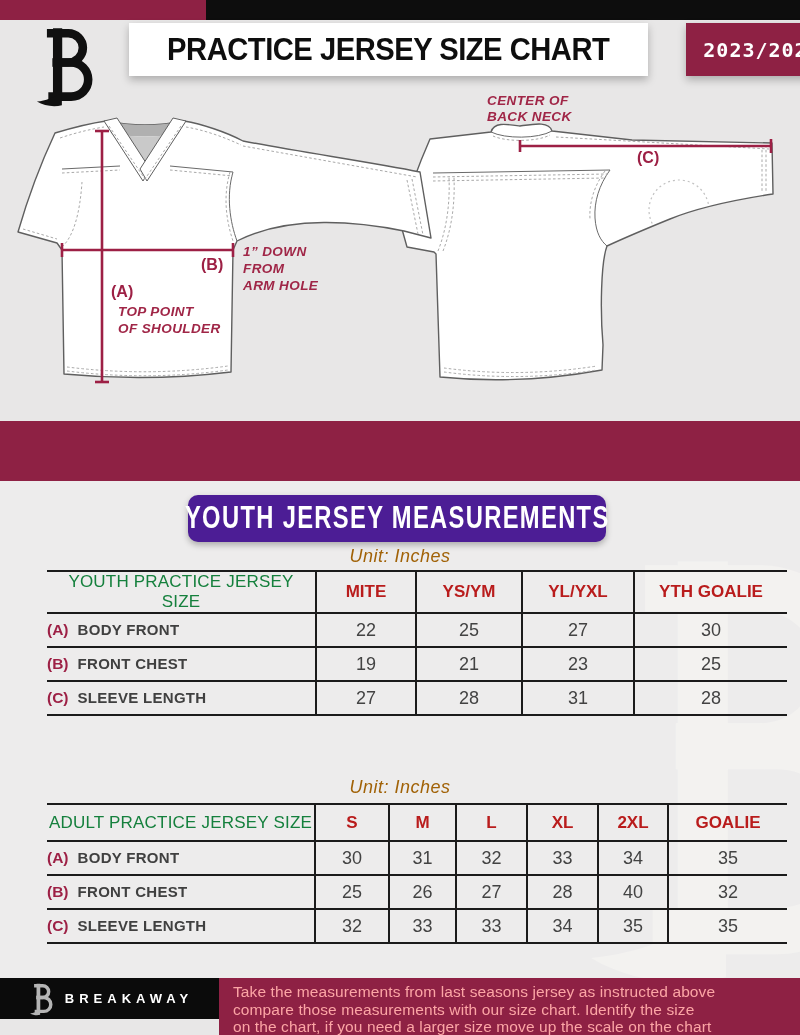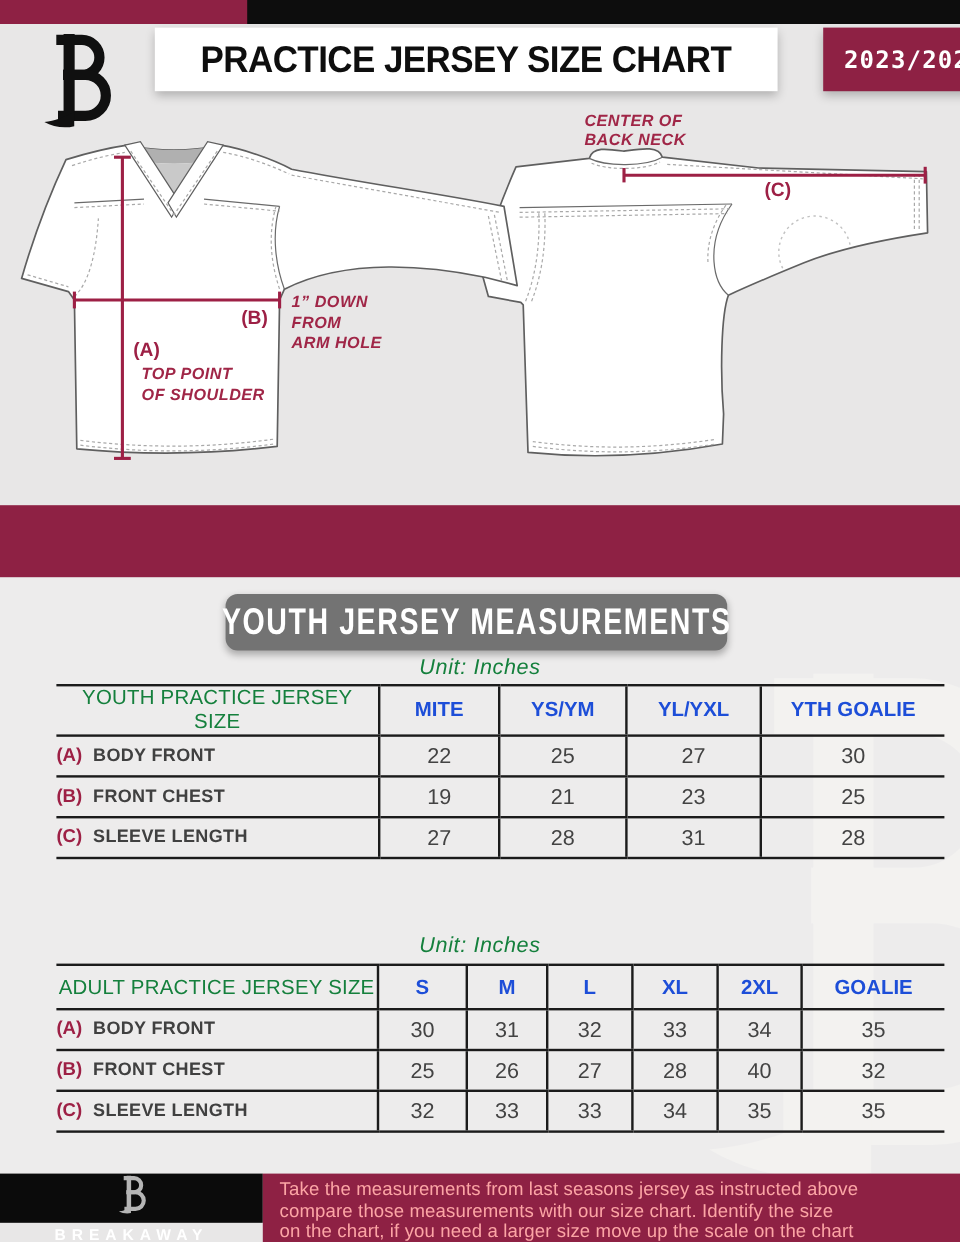--- a/index.html
+++ b/index.html
@@ -26,44 +26,44 @@
   .seam{stroke:#6a6a6a;stroke-width:1;fill:none;}
   .stitch{stroke:#a9a9a9;stroke-width:1;fill:none;stroke-dasharray:2.6 2.2;}
   .dotcircle{stroke:#c2c2c2;fill:none;stroke-width:1.2;stroke-dasharray:2 3;}
   .mline{stroke:#9d2045;stroke-width:2.6;fill:none;}
   .ann{fill:#a02647;font-style:italic;font-weight:600;font-size:13.5px;letter-spacing:.4px;}
   .pt{fill:#9d2045;font-weight:800;font-size:16px;}
   
   .notice{position:absolute;left:0;top:421px;width:800px;height:60px;background:#8e2144;color:#fff;
           text-align:center;font-size:17.5px;line-height:22px;padding-top:9px;box-sizing:border-box;letter-spacing:.3px;}
   
-  .sec-title{position:absolute;left:188px;width:418px;height:47px;background:#737373;border-radius:10px;
+  .sec-title{position:absolute;left:188px;width:418px;height:47px;background:#4c1d95;border-radius:10px;
              display:flex;align-items:center;justify-content:center;box-shadow:0 3px 6px rgba(0,0,0,.28);}
   .sec-title span{color:#fff;font-weight:700;font-size:27px;letter-spacing:1.5px;white-space:nowrap;
                   transform:scale(.88,1.15);}
   .sec-youth{top:495px;} .sec-adult{top:726px;}
   .unit{position:absolute;left:0;width:800px;text-align:center;font-style:italic;font-size:18px;
-        color:#15803d;letter-spacing:.5px;}
+        color:#a16207;letter-spacing:.5px;}
   .unit-youth{top:546px;} .unit-adult{top:777px;}
   
   .mtable{position:absolute;left:47px;width:740px;border-collapse:collapse;table-layout:fixed;background:transparent;}
   .t-youth{top:570px;} .t-adult{top:803px;}
   .mtable th,.mtable td{border-bottom:2px solid #1b1b1b;padding:0;}
   .mtable thead th{border-top:2px solid #1b1b1b;}
   .mtable th.sz,.mtable td.val{border-left:2px solid #1b1b1b;text-align:center;}
   .mtable thead tr{height:37px;} .mtable tbody tr{height:34px;}
   .lblh{font-weight:400;font-size:17px;color:#15803d;text-align:center;letter-spacing:.2px;}
-  .sz{font-size:17px;font-weight:700;color:#1d4ed8;border-radius:17px;}
+  .sz{font-size:17px;font-weight:700;color:#b91c1c;border-radius:17px;}
   .val{font-size:18px;color:#434343;font-weight:400;}
   .lbl{text-align:left;padding-left:24px;}
   .key{color:#9d2045;font-weight:700;font-size:15.5px;margin-right:9px;}
   .rowlabel{font-weight:700;font-size:15px;color:#404040;letter-spacing:.3px;}
   
   .footer-black{position:absolute;left:0;top:978px;width:219px;height:41px;background:#0b0b0b;
-                display:flex;align-items:center;gap:9px;flex-direction:column;}
+                display:flex;align-items:center;justify-content:center;gap:9px;}
   .footer-black .blogo{width:30px;height:34px;color:#b5b5b5;flex:0 0 auto;}
   .brand{color:#fff;font-size:13px;font-weight:700;letter-spacing:5px;white-space:nowrap;}
   .footer-maroon{position:absolute;left:219px;top:978px;width:581px;height:57px;background:#8e2144;
                  box-sizing:border-box;padding:5px 0 0 14px;color:#fca5a5;font-size:15.5px;line-height:17.5px;
                  letter-spacing:.1px;}
   .hidden-defs{position:absolute;width:0;height:0;overflow:hidden;}
 </style>
 </head>
 <body>
 

